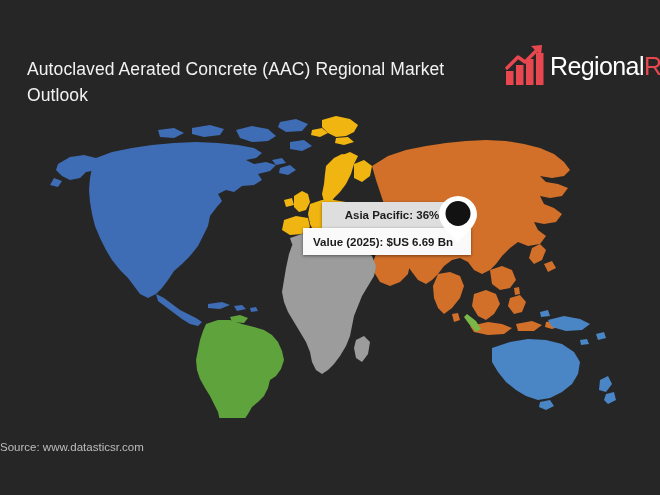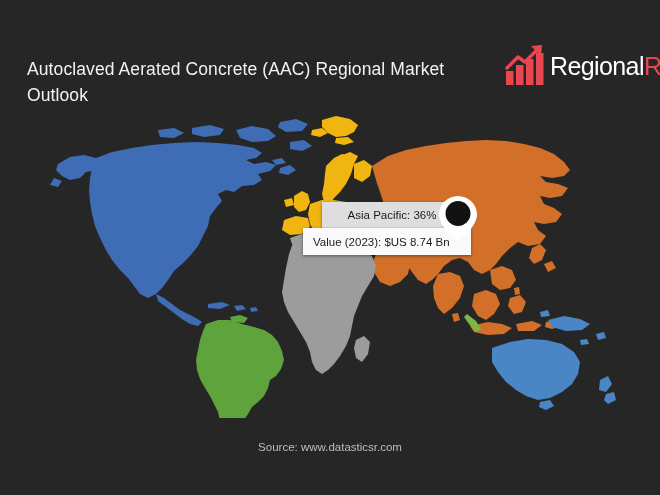--- a/index.html
+++ b/index.html
@@ -67,21 +67,21 @@
   #callout {
     position: absolute;
     left: 303px; top: 202px;
     width: 0; height: 0;
   }
   .callout-row {
     position: absolute;
     box-sizing: border-box;
     white-space: nowrap;
     color: #1c1c1c;
-    font-weight: normal;
+    font-weight: bold;
     font-size: 11.5px;
     box-shadow: 0 1px 3px rgba(0,0,0,0.45);
     display: flex;
     align-items: center;
   }
   #callout-row-region {
     left: 19px; top: 0;
     width: 140px; height: 26px;
     background: #dedede;
     justify-content: center;
@@ -98,21 +98,20 @@
     position: absolute;
     left: 437px; top: 194px;
     width: 42px; height: 50px;
   }
 
   
   #source-note {
     position: absolute;
     left: 0; top: 441px;
     width: 660px;
-    text-align: center;
     color: #bdbdbd;
     font-size: 11.5px;
   }
 </style>
 </head>
 <body>
 
 <div id="canvas" style="background: rgb(38, 38, 38);">
 
   <div id="header">
@@ -277,21 +276,21 @@
       </g>
 
     </svg>
   </div>
 
   <div id="callout">
     <div class="callout-row" id="callout-row-region">
       <span>Asia Pacific: 36%</span>
     </div>
     <div class="callout-row" id="callout-row-value">
-      <span>Value (2023): $US 8.74 Bn</span>
+      <span>Value (2025): $US 6.69 Bn</span>
     </div>
   </div>
 
   <svg id="map-pin" viewBox="0 0 42 50">
     <path d="M21 2 C31.5 2 40 10.3 40 20.6 C40 31.5 27 42 21 48 C15 42 2 31.5 2 20.6 C2 10.3 10.5 2 21 2 Z" fill="#ffffff"></path>
     <circle cx="21" cy="19.5" r="12.5" fill="#121212"></circle>
   </svg>
 
   <div id="source-note">Source: www.datasticsr.com</div>
 

